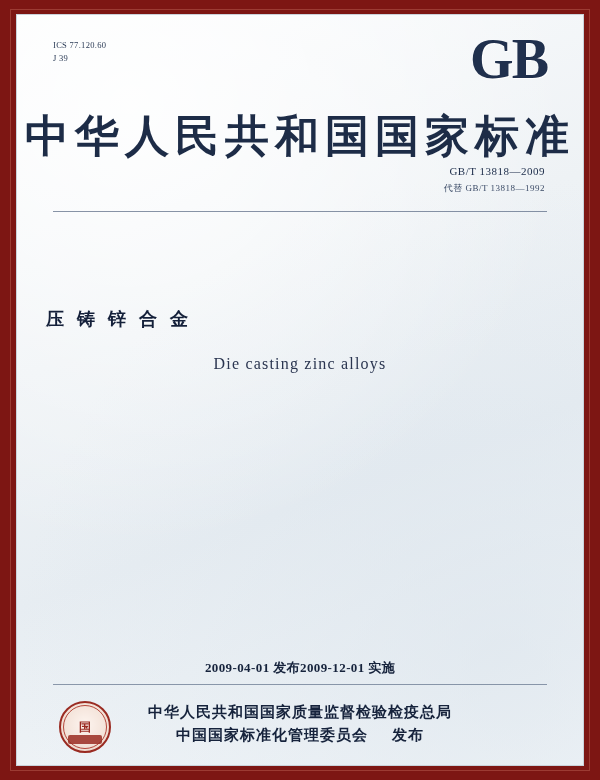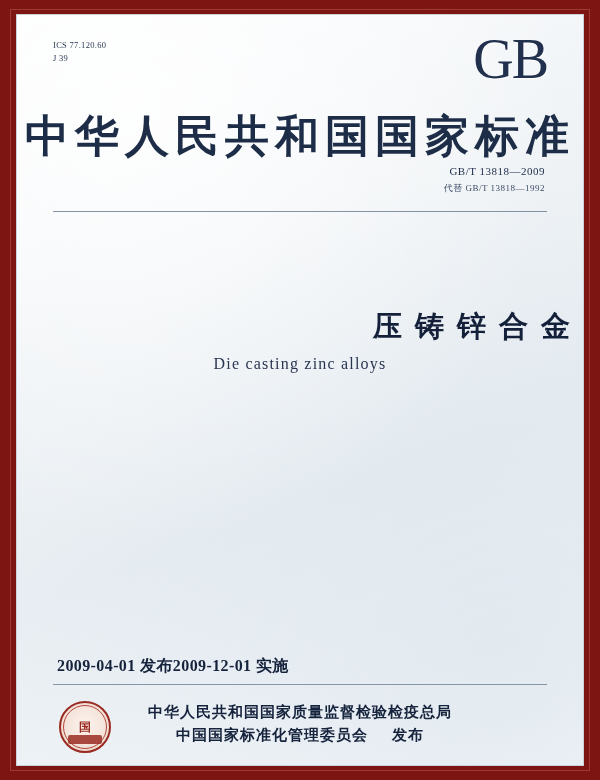--- a/index.html
+++ b/index.html
@@ -77,21 +77,21 @@
     letter-spacing: 0.3px;
   }
 
   
   .gb-logo {
     position: absolute;
     right: 36px;
     top: 16px;
     font-family: "Liberation Serif", serif;
     font-size: 56px;
-    font-weight: normal;
+    font-weight: bold;
     letter-spacing: -2px;
     color: #20304d;
     line-height: 1;
     text-shadow: 1px 1px 0 rgba(255,255,255,0.85);
   }
 
   
   .national-title {
     position: absolute;
     left: 0;
@@ -133,25 +133,25 @@
     background: #4a5b78;
     opacity: 0.65;
   }
 
   
   .doc-title-cn {
     position: absolute;
     left: 16px;
     right: 0;
     top: 292px;
-    text-align: right;
+    text-align: left;
     color: #14203a;
     font-family: "DejaVu Serif", serif;
     font-weight: bold;
-    font-size: 29px;
+    font-size: 18px;
     letter-spacing: 13px;
     text-indent: 13px;
   }
   .doc-title-en {
     position: absolute;
     left: 0;
     right: 0;
     top: 340px;
     text-align: center;
     color: #2a3550;
@@ -160,25 +160,25 @@
     letter-spacing: 1.2px;
   }
 
   
   .dates-row {
     position: absolute;
     left: 40px;
     right: 40px;
     bottom: 88px;
     display: flex;
-    justify-content: flex-start;
+    justify-content: center;
     align-items: baseline;
     color: #16233c;
     font-family: "Liberation Serif", serif;
-    font-size: 16px;
+    font-size: 13px;
     font-weight: bold;
     letter-spacing: 0.4px;
   }
 
   .dates-rule {
     position: absolute;
     left: 36px;
     right: 36px;
     bottom: 80px;
     height: 1px;

